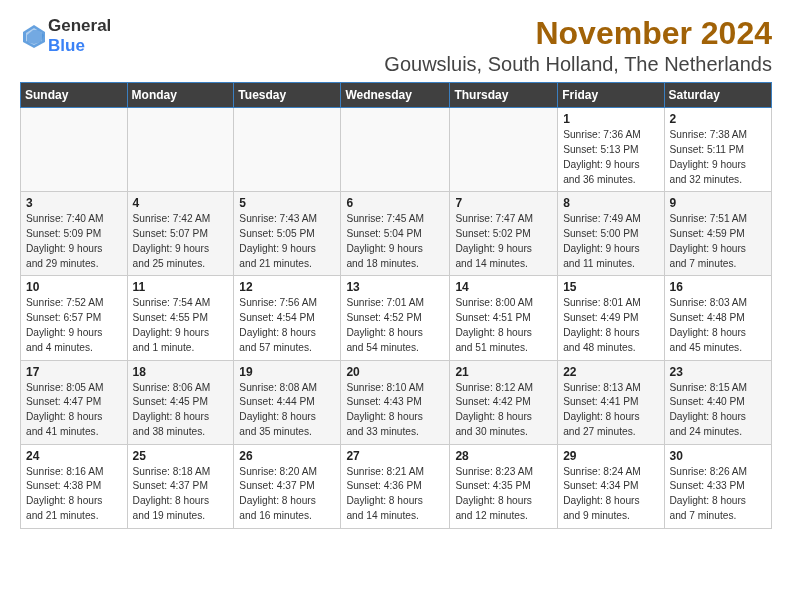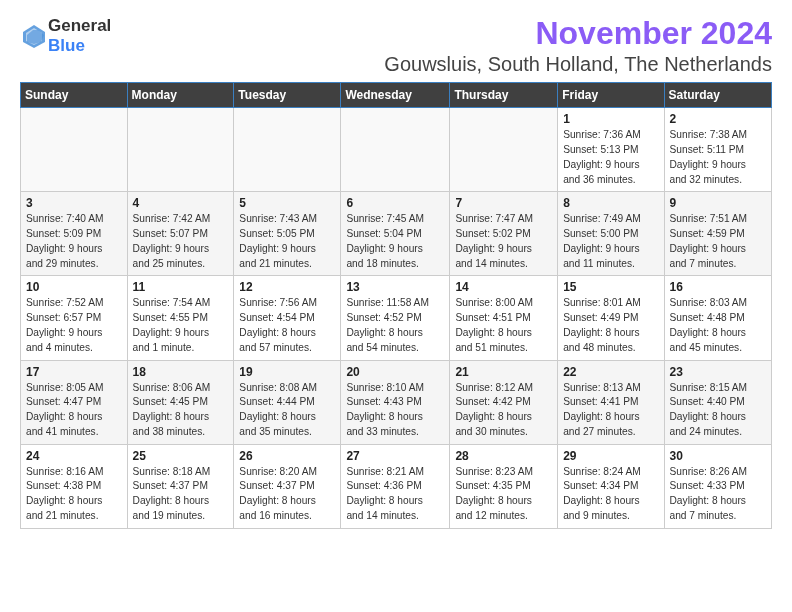--- a/index.html
+++ b/index.html
@@ -27,21 +27,21 @@
     .logo-icon {
       width: 28px;
       height: 28px;
     }
     .title-block {
       text-align: right;
     }
     .main-title {
       font-size: 32px;
       font-weight: bold;
-      color: #8b5cf6;
+      color: #a16207;
       line-height: 1.1;
       text-align: right;
     }
     .subtitle {
       font-size: 20px;
       color: #444;
       margin-top: 2px;
     }
     .calendar {
       width: 100%;
@@ -209,21 +209,21 @@
           </td>
           <td>
             <div class="day-num">12</div>
             <div class="day-detail" style="white-space: pre-line;">Sunrise: 7:56 AM
 Sunset: 4:54 PM
 Daylight: 8 hours
 and 57 minutes.</div>
           </td>
           <td>
             <div class="day-num">13</div>
-            <div class="day-detail" style="white-space: pre-line;">Sunrise: 11:58 AM
+            <div class="day-detail" style="white-space: pre-line;">Sunrise: 7:01 AM
 Sunset: 4:52 PM
 Daylight: 8 hours
 and 54 minutes.</div>
           </td>
           <td>
             <div class="day-num">14</div>
             <div class="day-detail" style="white-space: pre-line;">Sunrise: 8:00 AM
 Sunset: 4:51 PM
 Daylight: 8 hours
 and 51 minutes.</div>

